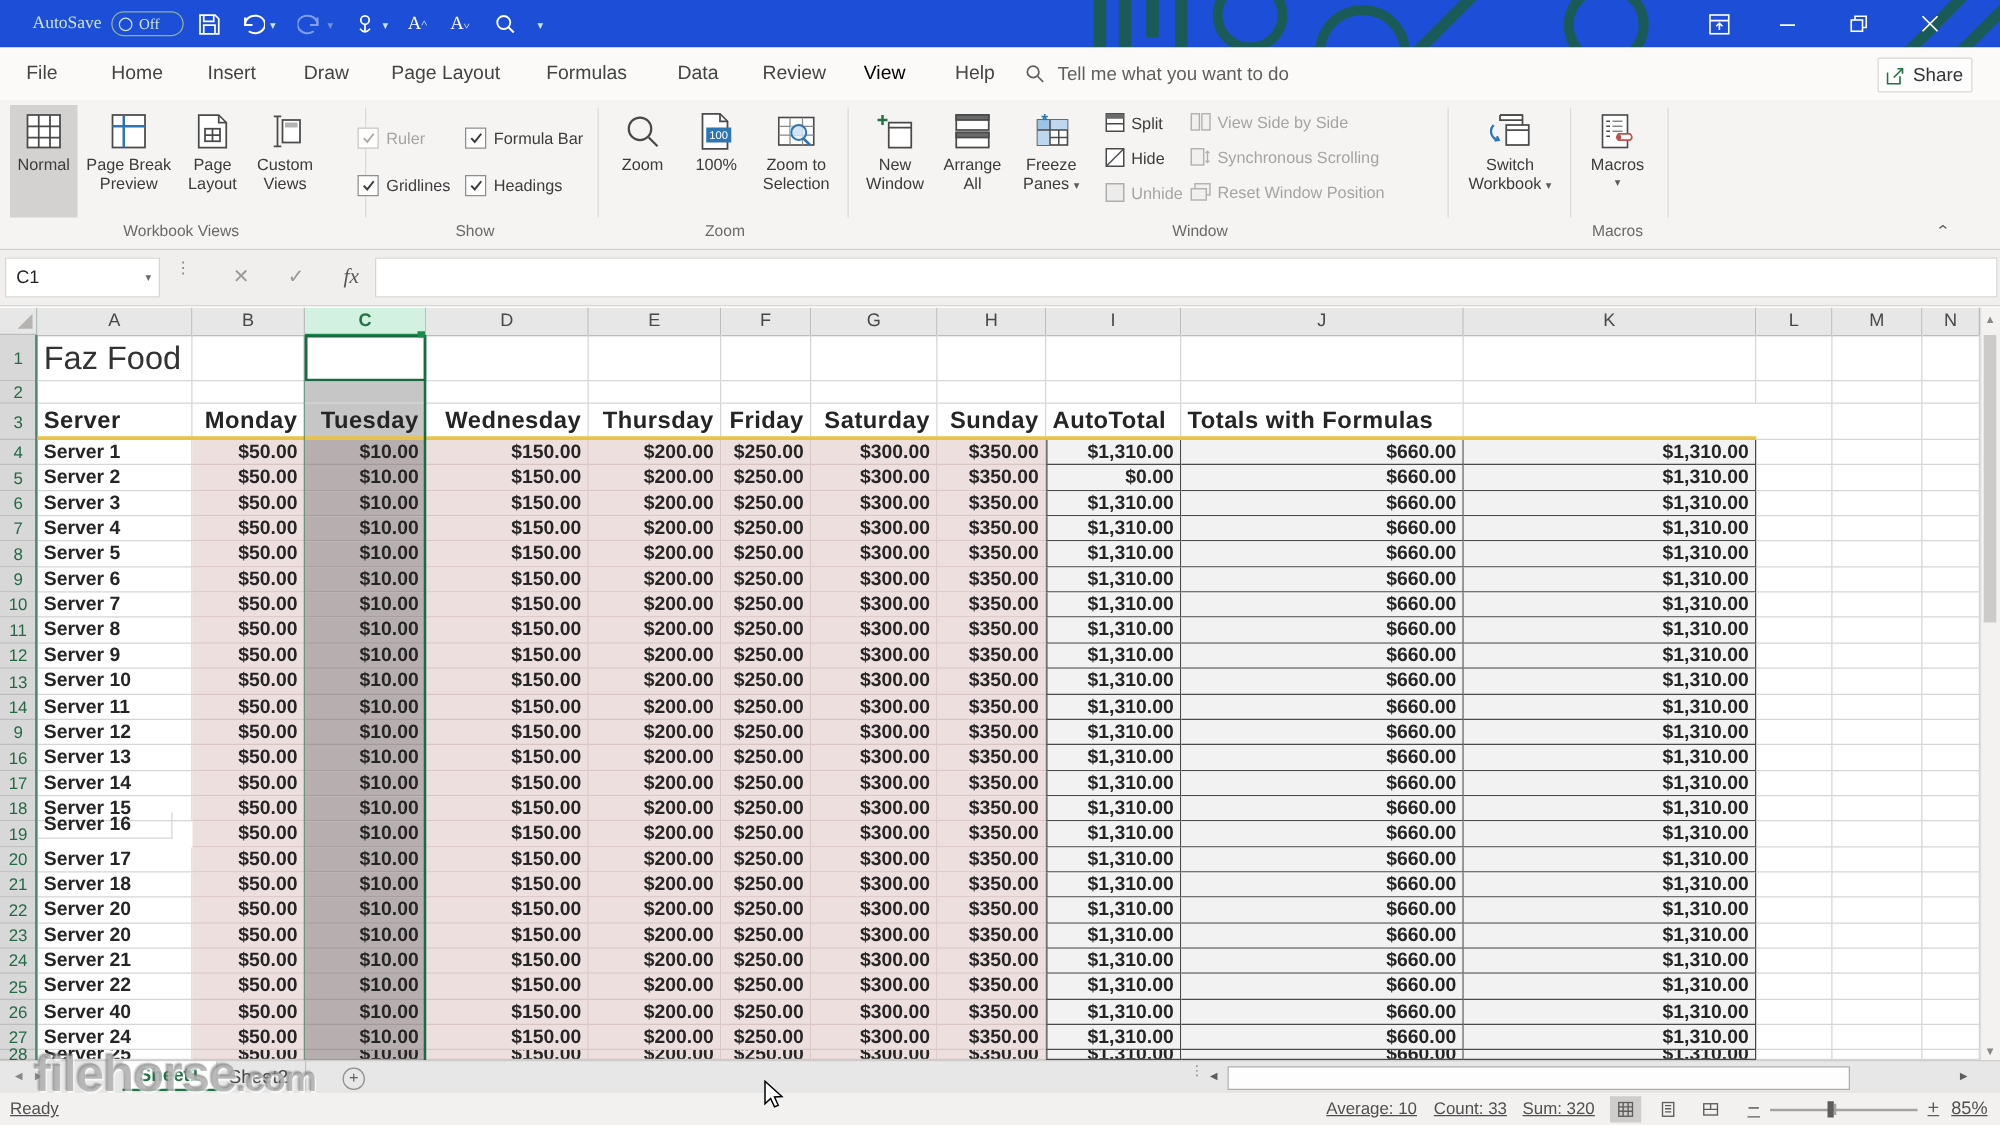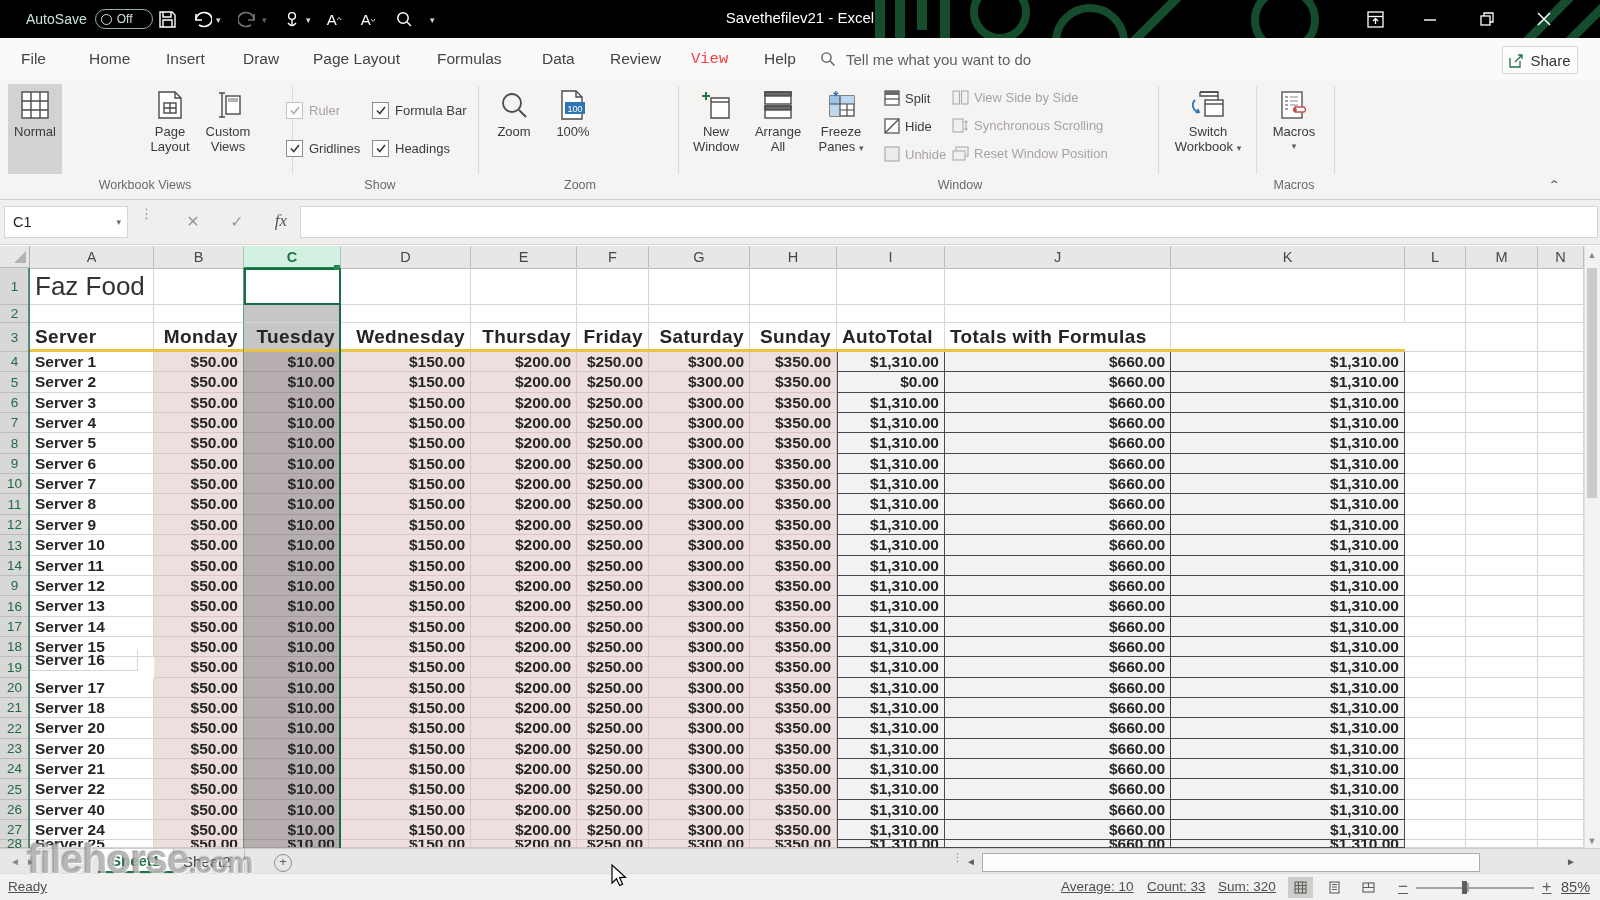--- a/index.html
+++ b/index.html
@@ -1,32 +1,32 @@
 <!DOCTYPE html>
 <html><head>
 <meta charset="utf-8">
 <style>
   html,body{margin:0;padding:0;}
   body{width:1600px;height:900px;overflow:hidden;font-family:"Liberation Sans",sans-serif;background:#fff;position:relative;}
   .abs{position:absolute;}
   
-  #titlebar{left:0;top:0;width:1600px;height:38px;background:#000000;overflow:hidden;}
+  #titlebar{left:0;top:0;width:1600px;height:38px;background:#1d4ed8;overflow:hidden;font-family:Liberation Serif, serif;}
   .tb-deco{opacity:.8;}
   #autosave{left:26px;top:9px;color:#cde2d6;font-size:14px;display:flex;align-items:center;gap:8px;}
   #autosave .pill{border:1px solid #8fb3a0;border-radius:10px;height:18px;width:46px;display:flex;align-items:center;padding:0 5px;gap:5px;}
   #autosave .dot{width:9px;height:9px;border-radius:50%;border:1.5px solid #cde2d6;}
   #autosave .off{font-size:12px;color:#cde2d6;}
   .tbico{top:7px;width:24px;height:24px;display:flex;align-items:center;justify-content:center;}
   .caret{color:#cde2d6;font-size:9px;}
   #tb-title{top:9px;left:0;width:1600px;text-align:center;color:#fff;font-size:15px;}
   .winbtn{top:0;width:46px;height:38px;display:flex;align-items:center;justify-content:center;color:#fff;}
   
   #menurow{left:0;top:38px;width:1600px;height:42px;background:#fbfaf9;}
   .mtab{position:absolute;top:0;height:42px;display:flex;align-items:center;font-size:15.5px;color:#444;padding:0 3px;}
-  .mtab.sel{color:#ef4444;font-family:Liberation Mono, monospace;}
+  .mtab.sel{color:#000000;}
   #tab-underline{left:690px;top:75px;width:47px;height:3px;background:#217346;}
   #tellme{left:820px;top:11px;height:20px;display:flex;align-items:center;gap:10px;color:#605f5e;font-size:15px;}
   #sharebtn{left:1502px;top:8px;width:74px;height:26px;border:1px solid #d8d6d4;border-radius:2px;background:#fdfdfd;display:flex;align-items:center;justify-content:center;gap:6px;font-size:15px;color:#333;}
   
   #ribbon{left:0;top:80px;width:1600px;height:119px;background:#f6f4f3;border-bottom:1px solid #d2d0ce;}
   .rsep{position:absolute;top:6px;height:88px;width:1px;background:#dcdad8;}
   .rlabel{position:absolute;top:98px;font-size:12.5px;color:#696969;text-align:center;}
   .bigbtn{position:absolute;top:4px;display:flex;flex-direction:column;align-items:center;font-size:13px;color:#3b3b3b;text-align:center;line-height:15px;}
   .bigbtn .bicon{height:36px;display:flex;align-items:flex-end;justify-content:center;margin-bottom:4px;}
   .bigbtn.selbtn{background:#d4d2d1;}
@@ -142,21 +142,20 @@
   <div class="abs caret" style="left:306px;top:15px">▾</div>
   <div class="abs tbico" style="left:322px;color:#fff;font-size:15px">A<span style="font-size:10px;vertical-align:7px;display:inline-block;transform:scaleY(.75)">^</span></div>
   <div class="abs tbico" style="left:356px;color:#fff;font-size:15px">A<span style="font-size:10px;vertical-align:7px;display:inline-block;transform:scaleY(-.75)">^</span></div>
   <div class="abs tbico" style="left:392px">
     <svg width="18" height="18" viewBox="0 0 18 18" fill="none" stroke="#fff" stroke-width="1.5">
       <circle cx="8" cy="8" r="5.2"></circle>
         <line x1="12" y1="12" x2="16" y2="16"></line>
     </svg>
   </div>
   <div class="abs caret" style="left:430px;top:15px">▾</div>
-  <div class="abs" id="tb-title">Savethefilev21  -  Excel</div>
   <div class="abs winbtn" style="left:1352px">
     <svg width="17" height="17" viewBox="0 0 17 17" fill="none" stroke="#fff" stroke-width="1.3">
       <rect x="1" y="1" width="15" height="15"></rect>
         <path d="M1 5.5 h15"></path>
         <path d="M8.5 13 v-5 M6 10 l2.5 -2.5 L11 10"></path>
     </svg>
   </div>
   <div class="abs winbtn" style="left:1407px">
     <svg width="14" height="14" viewBox="0 0 14 14" stroke="#fff" stroke-width="1.4">
         <line x1="1" y1="8" x2="13" y2="8"></line>
@@ -208,20 +207,30 @@
 
   <div class="bigbtn selbtn" style="left:8px;width:54px;height:90px">
     <div class="bicon">
       <svg width="30" height="30" viewBox="0 0 30 30" fill="#fff" stroke="#4a4a4a" stroke-width="1.4">
         <rect x="2" y="2" width="26" height="26"></rect>
           <path d="M2 11 h26 M2 20 h26 M11 2 v26 M20 2 v26" fill="none"></path>
       </svg>
     </div>
     <span>Normal</span>
   </div>
+  <div class="bigbtn" style="left:64px;width:78px;height:90px">
+    <div class="bicon">
+      <svg width="30" height="30" viewBox="0 0 30 30" fill="#fff" stroke="#4a4a4a" stroke-width="1.4">
+        <rect x="2" y="2" width="26" height="26"></rect>
+          <path d="M2 11 h26 M11 2 v26" fill="none" stroke="#2e75b6" stroke-width="2"></path>
+      </svg>
+    </div>
+    <span>Page Break</span>
+      <span>Preview</span>
+  </div>
   <div class="bigbtn" style="left:144px;width:52px;height:90px">
     <div class="bicon">
       <svg width="26" height="30" viewBox="0 0 26 30" fill="#fff" stroke="#4a4a4a" stroke-width="1.4">
         <path d="M2 2 h16 l6 6 v20 h-22 z"></path>
           <path d="M18 2 v6 h6" fill="none"></path>
           <rect x="7" y="13" width="12" height="10" fill="none"></rect>
           <path d="M7 18 h12 M13 13 v10" fill="none"></path>
       </svg>
     </div>
     <span>Page</span>
@@ -288,20 +297,33 @@
   <div class="bigbtn" style="left:546px;width:54px;height:90px">
     <div class="bicon">
       <svg width="28" height="30" viewBox="0 0 28 30">
         <path d="M3 1 h14 l6 6 v22 h-20 z" fill="#fff" stroke="#4a4a4a" stroke-width="1.4"></path>
           <path d="M17 1 v6 h6" fill="none" stroke="#4a4a4a" stroke-width="1.4"></path>
         <rect x="6" y="12" width="20" height="12" fill="#2e75b6"></rect>
           <text x="16" y="21.5" font-size="9" fill="#fff" text-anchor="middle" font-family="Liberation Sans,sans-serif">100</text>
       </svg>
     </div>
     <span>100%</span>
+  </div>
+  <div class="bigbtn" style="left:602px;width:70px;height:90px">
+    <div class="bicon">
+      <svg width="30" height="30" viewBox="0 0 30 30">
+        <rect x="1" y="4" width="28" height="22" fill="#fff" stroke="#4a4a4a" stroke-width="1.3"></rect>
+        <path d="M1 11 h28 M1 18 h28 M10 4 v22 M20 4 v22" stroke="#8a8886" stroke-width="1"></path>
+        <rect x="10" y="11" width="10" height="7" fill="#bdd7ee"></rect>
+        <circle cx="17" cy="16" r="6" fill="#ddebf7" fill-opacity=".7" stroke="#2e75b6" stroke-width="1.6"></circle>
+          <line x1="21" y1="21" x2="26" y2="26" stroke="#2e75b6" stroke-width="2"></line>
+      </svg>
+    </div>
+    <span>Zoom to</span>
+      <span>Selection</span>
   </div>
   <div class="rlabel" style="left:500px;width:160px">Zoom</div>
   <div class="rsep" style="left:678px"></div>
 
   <div class="bigbtn" style="left:686px;width:60px;height:90px">
     <div class="bicon">
       <svg width="30" height="30" viewBox="0 0 30 30" fill="none" stroke="#4a4a4a" stroke-width="1.4">
         <path d="M10 8 h18 v20 h-18 z" fill="#fff"></path>
           <path d="M10 12 h18"></path>
           <path d="M5 10 v-8 M1 6 h8" stroke="#217346" stroke-width="2"></path>

